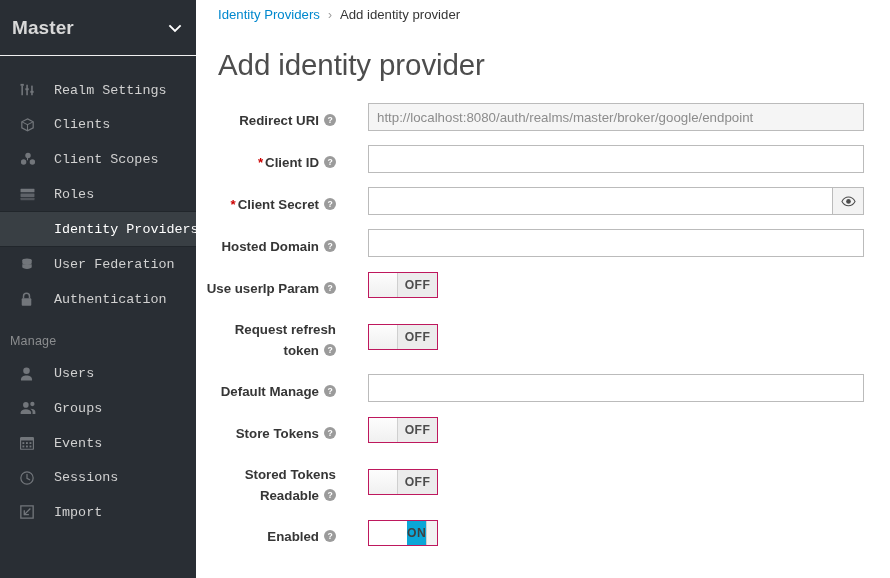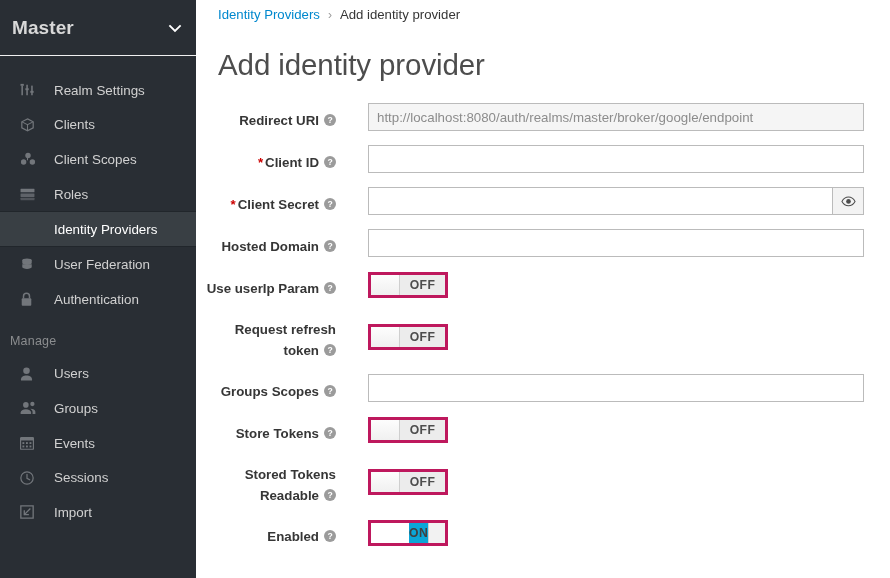--- a/index.html
+++ b/index.html
@@ -81,21 +81,21 @@
   }
   .nav-item .nav-ico svg { display: block; fill: #72767b; }
   .nav-item.active {
     background: #393f44;
     color: #ffffff;
     border-top: 1px solid #21262b;
     border-bottom: 1px solid #21262b;
     height: 36px;
   }
   .nav-item.active .nav-ico svg { fill: #ffffff; }
-  .nav-label { white-space: nowrap; }
+  .nav-label { white-space: nowrap; font-family: Liberation Mono, monospace; }
 
   
   .main {
     flex: 1;
     height: 578px;
     background: #ffffff;
     position: relative;
     overflow: hidden;
   }
   .breadcrumb {
@@ -204,25 +204,25 @@
     justify-content: center;
     cursor: pointer;
     padding: 0;
   }
   .eye-btn svg { display: block; }
 
   
   .switch {
     display: inline-flex;
     height: 26px;
-    border: 3px solid #be185d;
+    border: 1px solid #be185d;
     cursor: pointer;
     user-select: none;
     background: #fff;
-    width: 80px;
+    width: 70px;
     overflow: hidden;
   }
   .switch .sw-handle {
     width: 29px;
     background: linear-gradient(#fdfdfd,#f0f0f0);
   }
   .switch .sw-text {
     flex: 1;
     display: flex;
     align-items: center;
@@ -459,21 +459,21 @@
                 <text x="6" y="9" font-size="8.6" font-family="Liberation Sans, sans-serif" font-weight="bold" fill="#ffffff" text-anchor="middle">?</text>
               </svg></span></div>
           <div class="form-control">
             <div class="switch off">
               <div class="sw-handle"></div>
               <div class="sw-text">OFF</div>
             </div>
           </div>
         </div>
         <div class="form-row">
-          <div class="form-label"><span>Groups Scopes</span><span class="help-ico"><svg width="12" height="12" viewBox="0 0 12 12">
+          <div class="form-label"><span>Default Manage</span><span class="help-ico"><svg width="12" height="12" viewBox="0 0 12 12">
                 <circle cx="6" cy="6" r="6" fill="#9b9b9b"></circle>
                 <text x="6" y="9" font-size="8.6" font-family="Liberation Sans, sans-serif" font-weight="bold" fill="#ffffff" text-anchor="middle">?</text>
               </svg></span></div>
           <div class="form-control">
             <input type="text" class="txt-input" value="" placeholder="" style="">
           </div>
         </div>
         <div class="form-row">
           <div class="form-label"><span>Store Tokens</span><span class="help-ico"><svg width="12" height="12" viewBox="0 0 12 12">
                 <circle cx="6" cy="6" r="6" fill="#9b9b9b"></circle>

